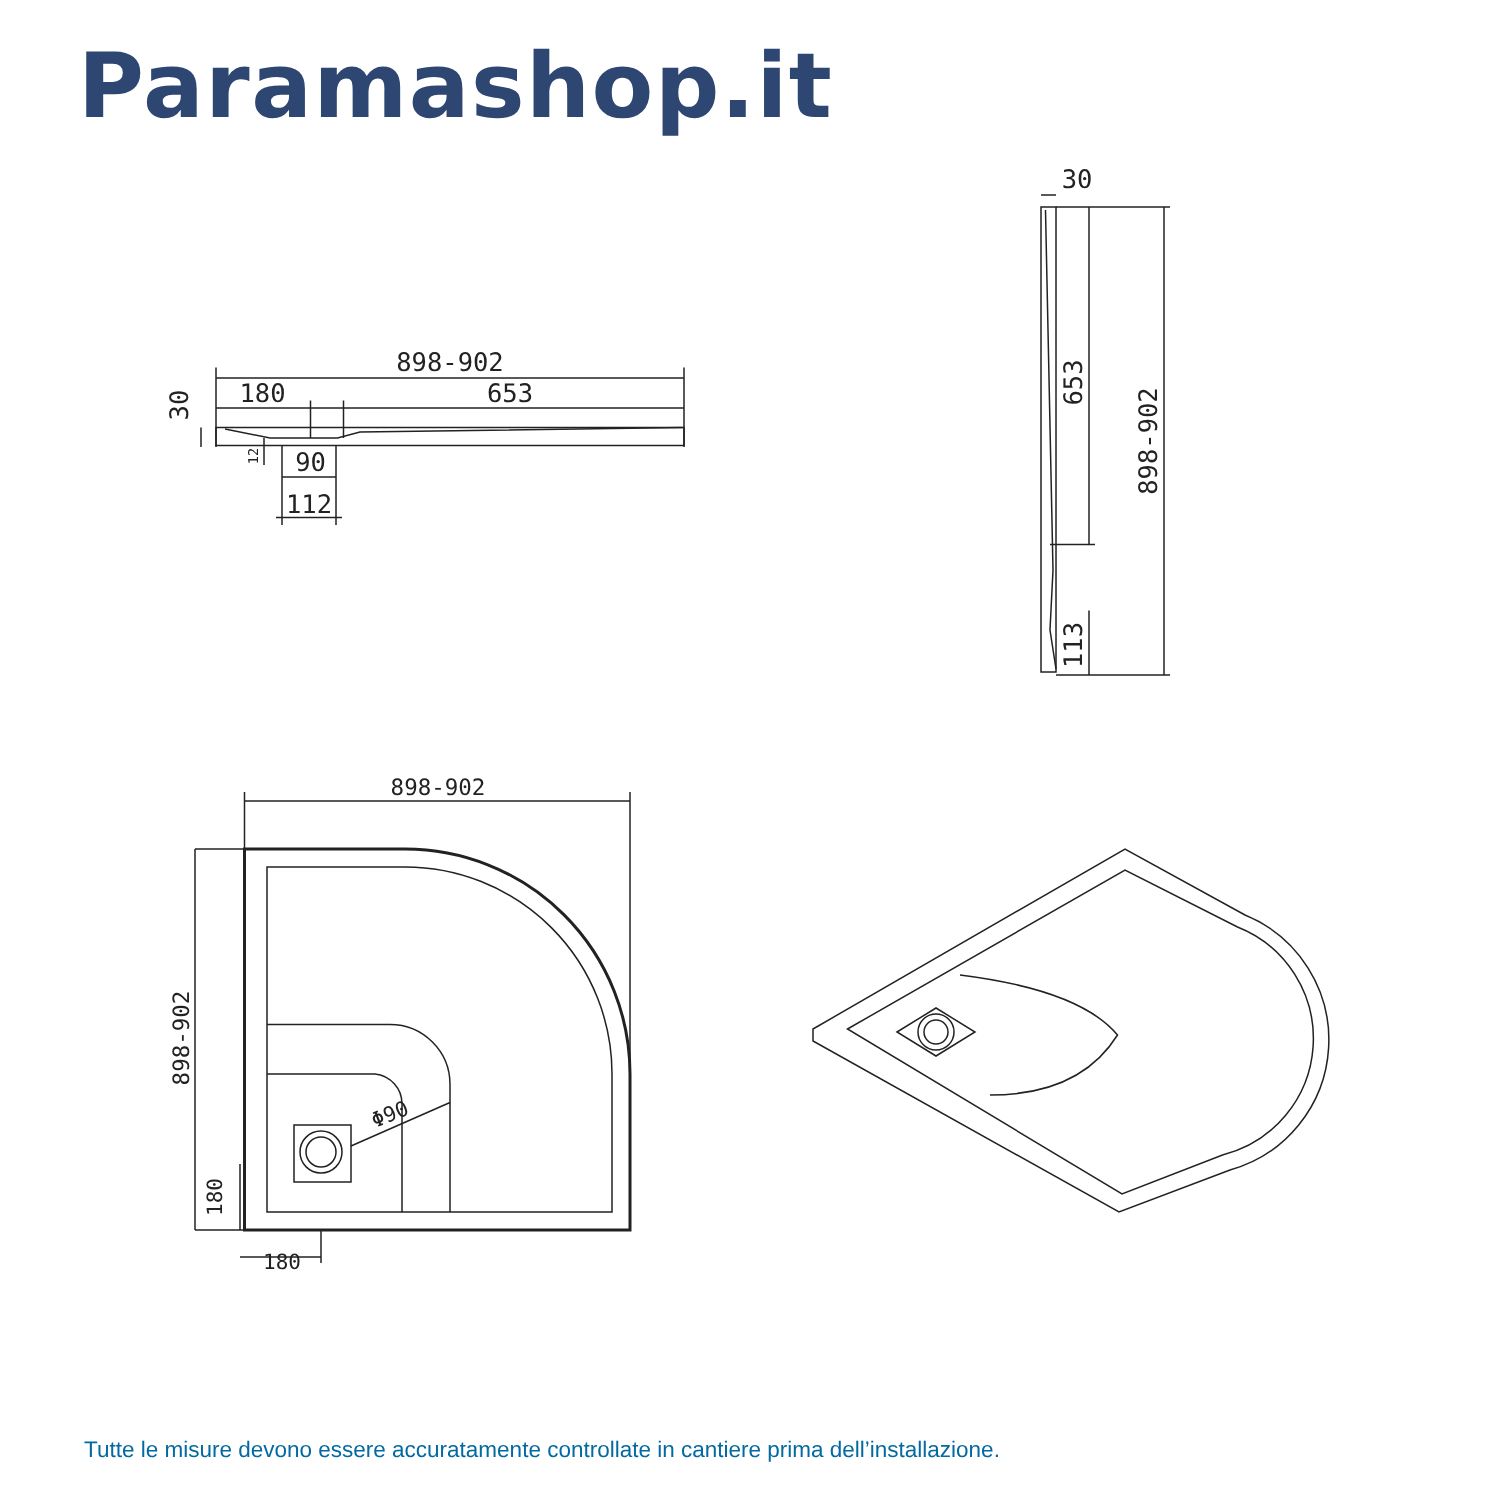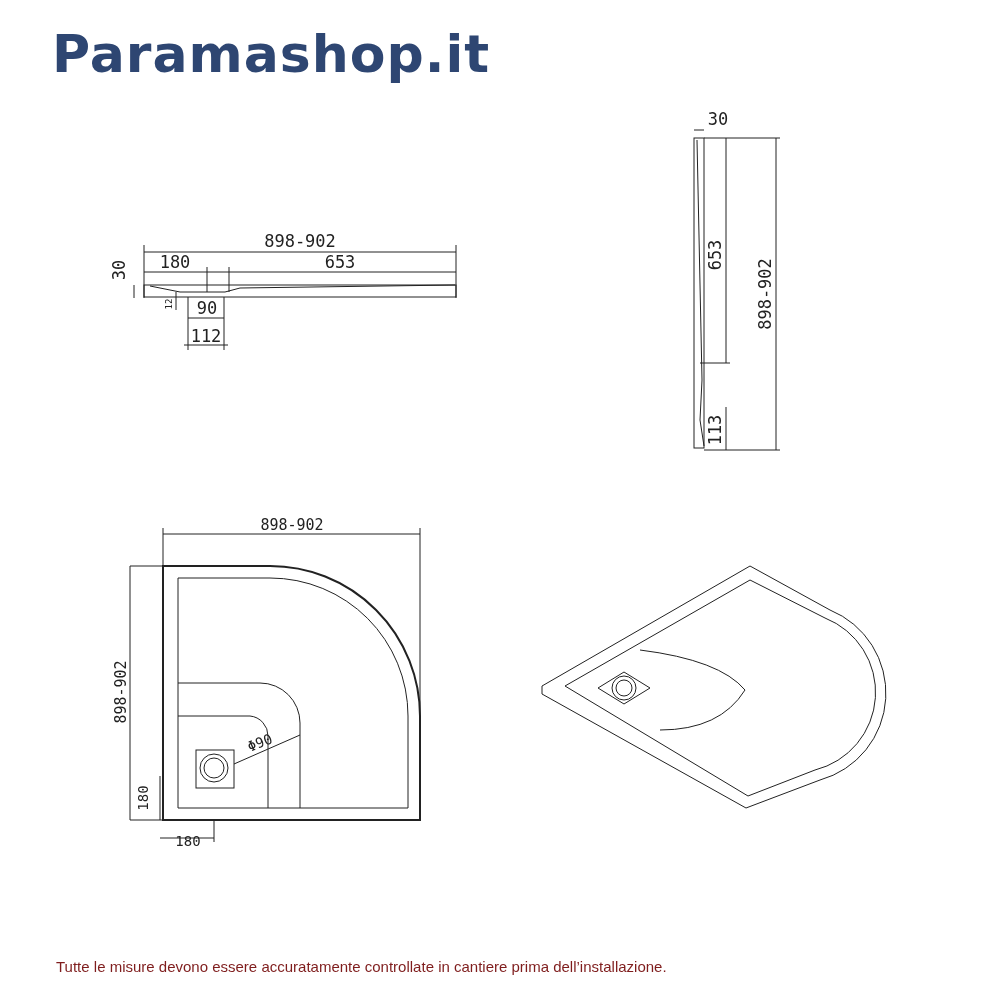--- a/index.html
+++ b/index.html
@@ -1,19 +1,19 @@
 <!DOCTYPE html>
 <html><head>
 <meta charset="utf-8">
 <style>
   html, body { margin:0; padding:0; background:#ffffff; }
   body { width:1000px; height:1001px; position:relative; overflow:hidden; font-family:"DejaVu Sans", sans-serif; }
-  .brand { position:absolute; left:52px; top:28px; font-family:"DejaVu Sans", sans-serif; font-weight:bold; font-size:52px; letter-spacing:1px; color:#2e4672; line-height:1; }
+  .brand { position:absolute; left:52px; top:28px; font-family:"DejaVu Sans", sans-serif; font-weight:bold; font-size:60px; letter-spacing:1px; color:#2e4672; line-height:1; }
   .drawing { position:absolute; left:0; top:0; width:1000px; height:1001px; }
-  .footer { position:absolute; left:56px; top:958px; font-family:"Liberation Sans", sans-serif; font-size:15px; color:#7f1d1d; }
+  .footer { position:absolute; left:56px; top:958px; font-family:"Liberation Sans", sans-serif; font-size:15px; color:#0369a1; }
   svg text { font-family:"DejaVu Sans Mono", monospace; fill:#222; }
 </style>
 </head>
 <body>
 
 <div class="brand">Paramashop.it</div>
 
 <svg class="drawing" viewBox="0 0 1000 1001" width="1000" height="1001">
   <g stroke="#222" stroke-width="1" fill="none">
 

